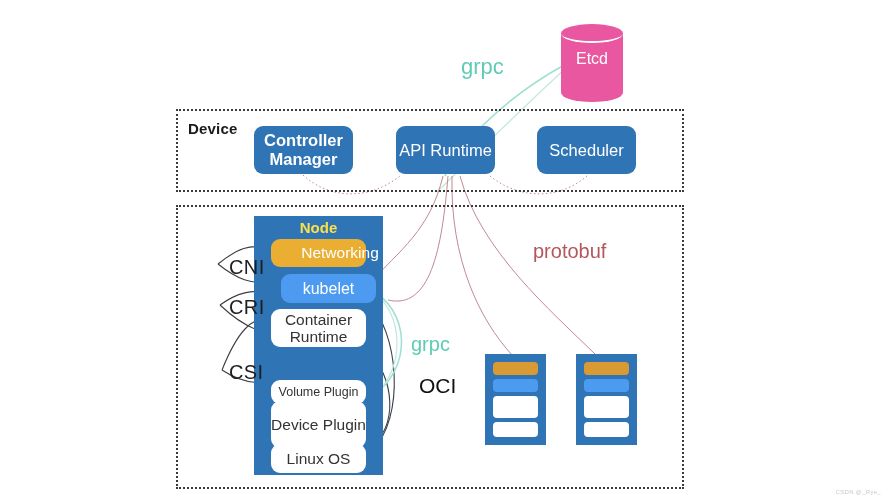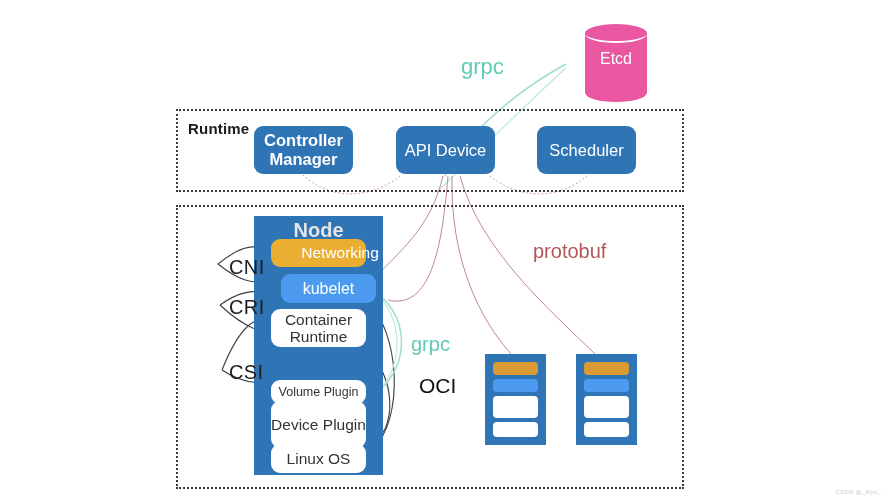--- a/index.html
+++ b/index.html
@@ -69,23 +69,23 @@
     width: 129px;
     height: 259px;
     background: #2f74b5;
   }
   #node-stack-title {
     position: absolute;
     left: 0;
     top: 3px;
     width: 129px;
     text-align: center;
-    color: #e5e5e5;
+    color: #fde047;
     font-weight: bold;
-    font-size: 20px;
+    font-size: 15px;
   }
   .node-layer {
     position: absolute;
     left: 17px;
     width: 95px;
     border-radius: 9px;
     display: flex;
     align-items: center;
     justify-content: center;
     text-align: center;
@@ -145,21 +145,21 @@
     font-size: 21px; color: #111111;
   }
   #label-protobuf {
     left: 533px; top: 240px;
     font-size: 20px; color: #b4565c;
   }
 
   
   #etcd {
     position: absolute;
-    left: 585px; top: 24px;
+    left: 561px; top: 24px;
     width: 62px; height: 77px;
   }
   #etcd-body {
     position: absolute;
     left: 0; top: 9px;
     width: 62px; height: 60px;
     background: #e8579f;
   }
   #etcd-top-ellipse {
     position: absolute;
@@ -247,24 +247,24 @@
     <path d="M 222 370 C 240 382 254 384 268 382" fill="none" stroke="#3a3f47" stroke-width="1.1"></path>
 
     <path d="M 366 300 C 400 330 405 420 372 450" fill="none" stroke="#3a3f47" stroke-width="1.1"></path>
     <path d="M 366 348 C 396 380 398 425 370 448" fill="none" stroke="#3a3f47" stroke-width="1.1"></path>
 
     <path d="M 368 288 C 412 310 412 370 372 396" fill="none" stroke="#9fdfd0" stroke-width="1.5"></path>
     <path d="M 374 292 C 404 316 404 366 378 392" fill="none" stroke="#bfe8de" stroke-width="1.2"></path>
   </svg>
 
   <div class="group-box" id="master-box"></div>
-  <div class="group-title" id="master-title">Runtime</div>
+  <div class="group-title" id="master-title">Device</div>
 
   <div class="master-chip" id="chip-controller-manager">Controller Manager</div>
-  <div class="master-chip" id="chip-api-server">API Device</div>
+  <div class="master-chip" id="chip-api-server">API Runtime</div>
   <div class="master-chip" id="chip-scheduler">Scheduler</div>
 
   <div class="group-box" id="node-box"></div>
 
   <div id="node-stack">
     <div id="node-stack-title">Node</div>
 
     <div class="node-layer accent-orange" id="layer-networking">Networking</div>
     <div class="node-layer accent-blue" id="layer-kubelet">kubelet</div>
     <div class="node-layer plain" id="layer-container-runtime">Container Runtime</div>

